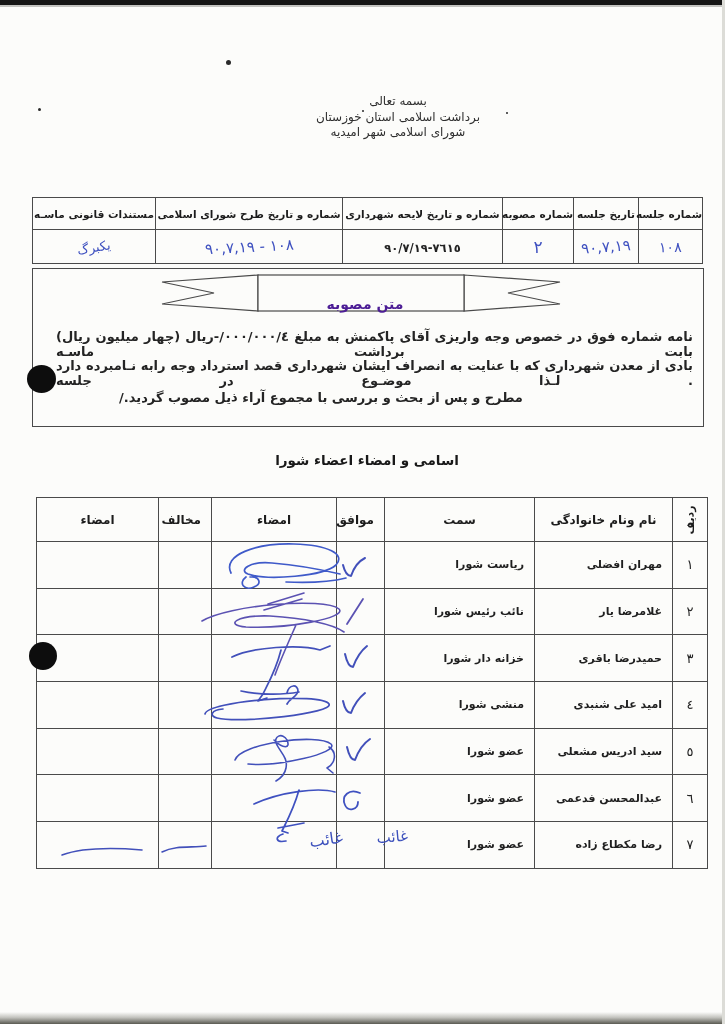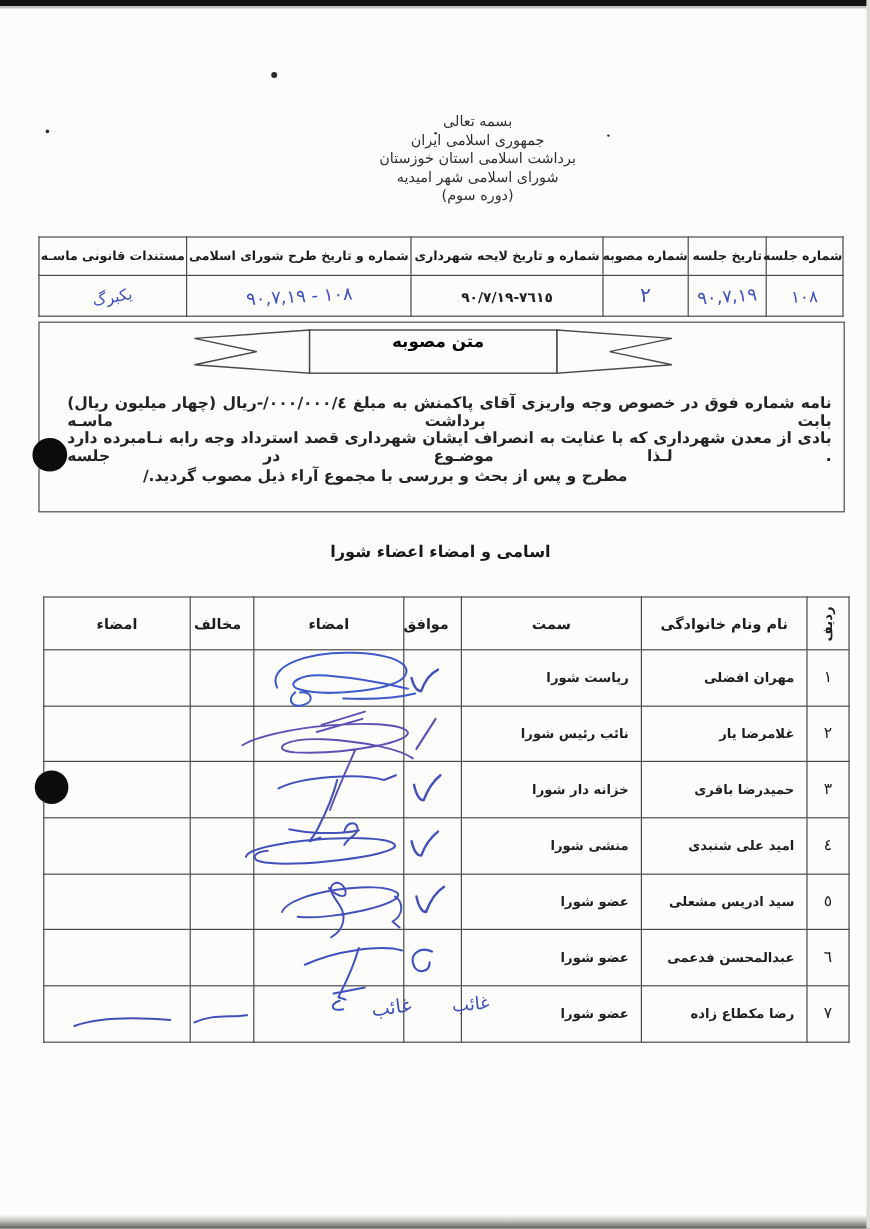--- a/index.html
+++ b/index.html
@@ -24,22 +24,22 @@
   .t1 thead tr{height:32px;}
   .t1 tbody tr{height:34px;}
   .t1 th{font-size:10.5px;font-weight:bold;color:#1c1c1c;text-align:center;white-space:nowrap;}
   .t1 td{text-align:center;vertical-align:middle;}
   .hw{display:inline-block;color:#3f51c0;font-weight:400;}
   .printed{font-size:11.5px;font-weight:bold;color:#222;}
   
   .resbox{position:absolute;left:32px;top:268px;width:670px;height:157px;
       border:1px solid #4a4a4a;background:#fcfcfa;}
   .ribbon{position:absolute;left:123px;top:4px;}
-  .banner-title{position:absolute;left:225px;top:8px;width:214px;text-align:center;
-      font-size:14px;font-weight:bold;color:#000000;direction:rtl;}
+  .banner-title{position:absolute;left:225px;top:27px;width:214px;text-align:center;
+      font-size:14px;font-weight:bold;color:#4c1d95;direction:rtl;}
   .bodyline{position:absolute;direction:rtl;font-weight:bold;font-size:13px;color:#242424;
       letter-spacing:0;margin-left:13px;}
   .l1{left:10px;right:10px;top:60px;text-align:justify;text-align-last:justify;}
   .l2{left:10px;right:10px;top:89px;text-align:justify;text-align-last:justify;}
   .l3{left:40px;top:121px;width:470px;text-align:center;}
   
   .sec-title{position:absolute;left:217px;top:452px;width:300px;text-align:center;
       direction:rtl;font-size:13.5px;font-weight:bold;color:#181818;}
   
   .t2{position:absolute;left:36px;top:497px;width:671px;direction:rtl;}
@@ -57,24 +57,22 @@
   .a1{left:350px;top:829px;width:58px;font-size:15px;transform:rotate(-5deg);}
   .a2{left:279px;top:832px;width:64px;font-size:16px;transform:rotate(-8deg);}
 </style>
 </head>
 <body>
 
 <div class="page">
 
   <div class="letterhead">
       <div>بسمه تعالی</div>
-      <div>جمهوری اسلامی ایران</div>
       <div>برداشت اسلامی استان خوزستان</div>
       <div>شورای اسلامی شهر امیدیه</div>
-      <div>(دوره سوم)</div>
     </div>
 
   <table class="t1">
     <colgroup id="t1cols">
         <col style="width: 64px;">
         <col style="width: 65px;">
         <col style="width: 71px;">
         <col style="width: 160px;">
         <col style="width: 187px;">
         <col style="width: 123px;">

